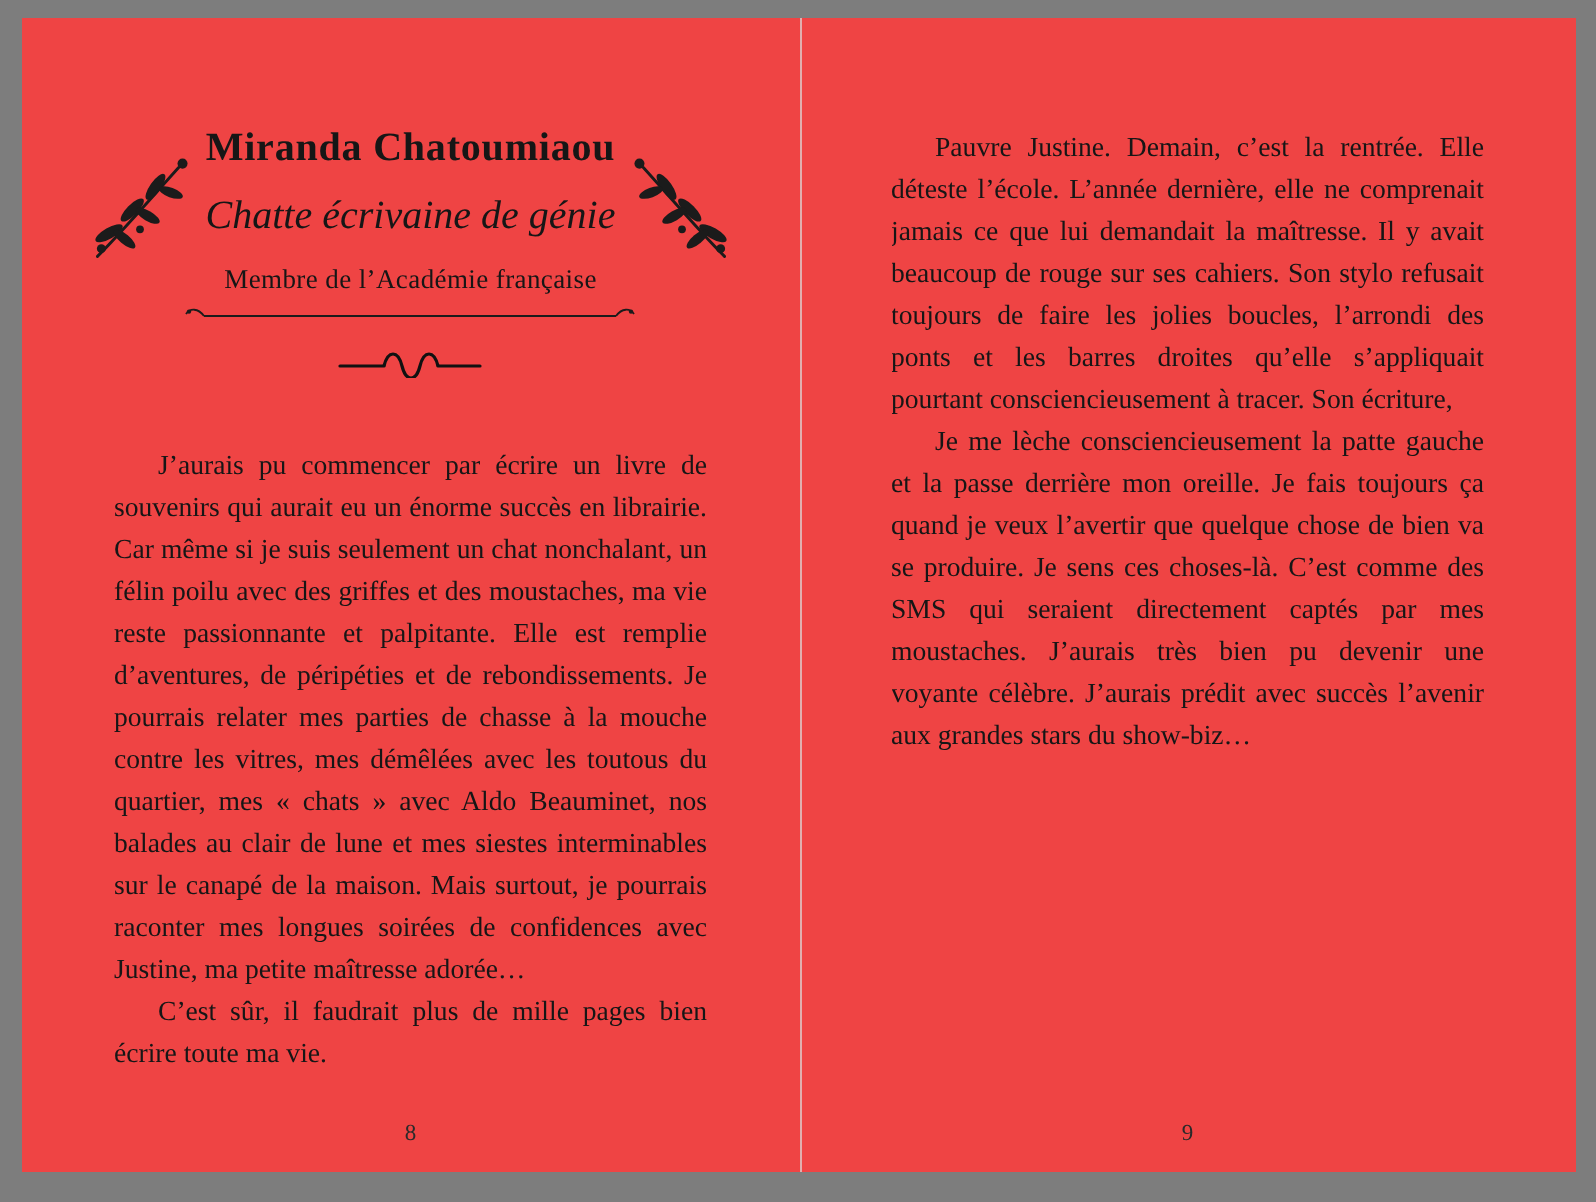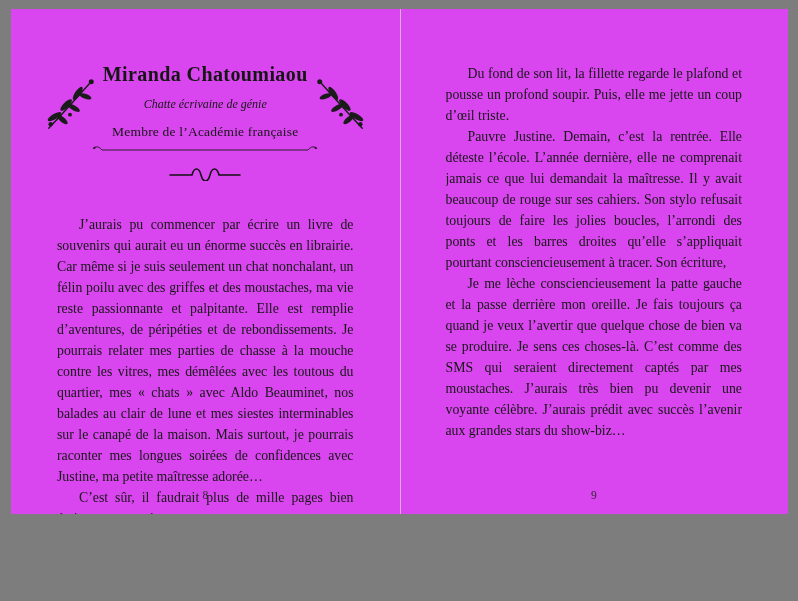--- a/index.html
+++ b/index.html
@@ -7,22 +7,22 @@
   body {
     position:relative;
     background:#7d7d7d;
     font-family:"Liberation Serif","DejaVu Serif",serif;
     color:#161616;
     overflow:hidden;
   }
   .spread {
     position:absolute;
     left:11px; top:9px;
-    width:777px; height:505px;
-    background:#d946ef;
+    width:777px; height:577px;
+    background:#ef4444;
     display:flex;
   }
   .gutter {
     position:absolute;
     left:50%; top:0; bottom:0;
     width:1px;
     background:#dcdcdc;
     opacity:.7;
   }
   .page {
@@ -40,21 +40,21 @@
     text-align:center;
   }
   .chapter-title {
     font-size:20px;
     font-weight:bold;
     letter-spacing:.4px;
   }
   .chapter-subtitle {
     margin-top:11px;
     font-style:italic;
-    font-size:12px;
+    font-size:20px;
   }
   .chapter-affiliation {
     margin-top:12px;
     font-weight:normal;
     font-size:13.5px;
     letter-spacing:.2px;
   }
   .flourish-rule { display:block; margin:5px auto 0; }
   .squiggle { display:block; margin:12px auto 0; }
 
@@ -149,21 +149,20 @@
       <p>J’aurais pu commencer par écrire un livre de souvenirs qui aurait eu un énorme succès en librairie. Car même si je suis seulement un chat nonchalant, un félin poilu avec des griffes et des moustaches, ma vie reste passionnante et palpitante. Elle est remplie d’aventures, de péripéties et de rebondissements. Je pourrais relater mes parties de chasse à la mouche contre les vitres, mes démêlées avec les toutous du quartier, mes « chats » avec Aldo Beauminet, nos balades au clair de lune et mes siestes interminables sur le canapé de la maison. Mais surtout, je pourrais raconter mes longues soirées de confidences avec Justine, ma petite maîtresse adorée…</p>
       <p>C’est sûr, il faudrait plus de mille pages bien écrire toute ma vie.</p>
     </div>
 
     <div class="page-number">8</div>
   </div>
 
   <div class="page right">
 
     <div class="body-text">
-      <p>Du fond de son lit, la fillette regarde le plafond et pousse un profond soupir. Puis, elle me jette un coup d’œil triste.</p>
       <p>Pauvre Justine. Demain, c’est la rentrée. Elle déteste l’école. L’année dernière, elle ne comprenait jamais ce que lui demandait la maîtresse. Il y avait beaucoup de rouge sur ses cahiers. Son stylo refusait toujours de faire les jolies boucles, l’arrondi des ponts et les barres droites qu’elle s’appliquait pourtant consciencieusement à tracer. Son écriture,</p>
       <p>Je me lèche consciencieusement la patte gauche et la passe derrière mon oreille. Je fais toujours ça quand je veux l’avertir que quelque chose de bien va se produire. Je sens ces choses-là. C’est comme des SMS qui seraient directement captés par mes moustaches. J’aurais très bien pu devenir une voyante célèbre. J’aurais prédit avec succès l’avenir aux grandes stars du show-biz…</p>
     </div>
 
     <div class="page-number">9</div>
   </div>
 
   <div class="gutter"></div>
 </div>
 

